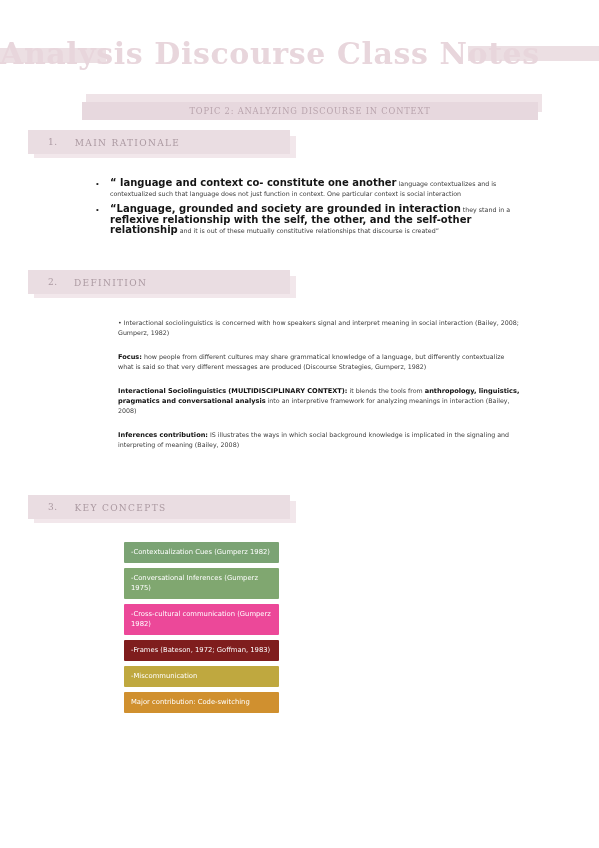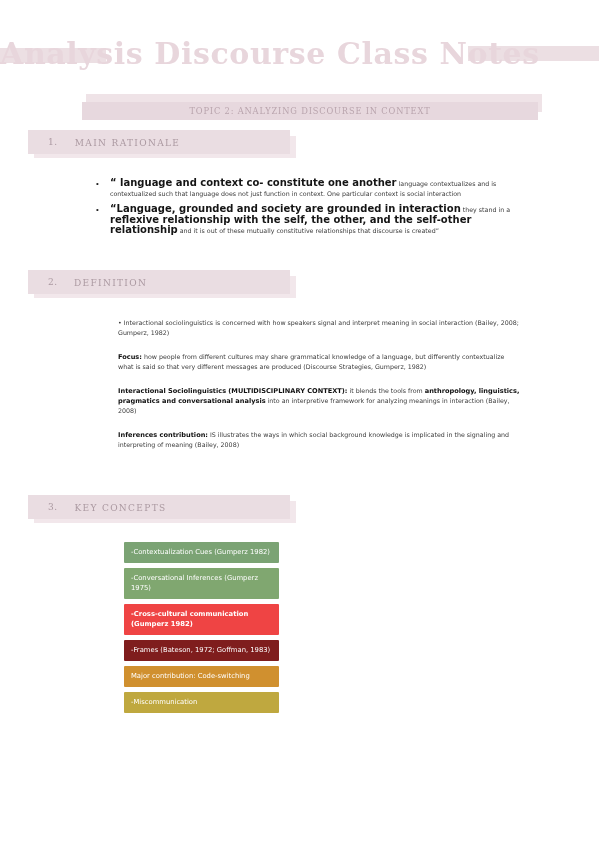--- a/index.html
+++ b/index.html
@@ -289,27 +289,27 @@
     </div>
   </div>
 
   <div class="concepts" id="concept-list">
       <div class="concept-box" style="background: rgb(123, 163, 116);">
         <span class="concept-text">-Contextualization Cues (Gumperz 1982)</span>
       </div>
       <div class="concept-box" style="background: rgb(128, 167, 112);">
         <span class="concept-text">-Conversational Inferences (Gumperz 1975)</span>
       </div>
-      <div class="concept-box" style="background: #ef4444; font-weight: bold;">
+      <div class="concept-box" style="background: #ec4899;">
         <span class="concept-text">-Cross-cultural communication (Gumperz 1982)</span>
       </div>
       <div class="concept-box" style="background: #7f1d1d;">
         <span class="concept-text">-Frames (Bateson, 1972; Goffman, 1983)</span>
       </div>
+      <div class="concept-box" style="background: rgb(191, 168, 63);">
+        <span class="concept-text">-Miscommunication</span>
+      </div>
       <div class="concept-box" style="background: rgb(208, 144, 47);">
         <span class="concept-text">Major contribution: Code-switching</span>
       </div>
-      <div class="concept-box" style="background: rgb(191, 168, 63);">
-        <span class="concept-text">-Miscommunication</span>
-      </div>
     </div>
 
 </div>
 
 </body></html>

